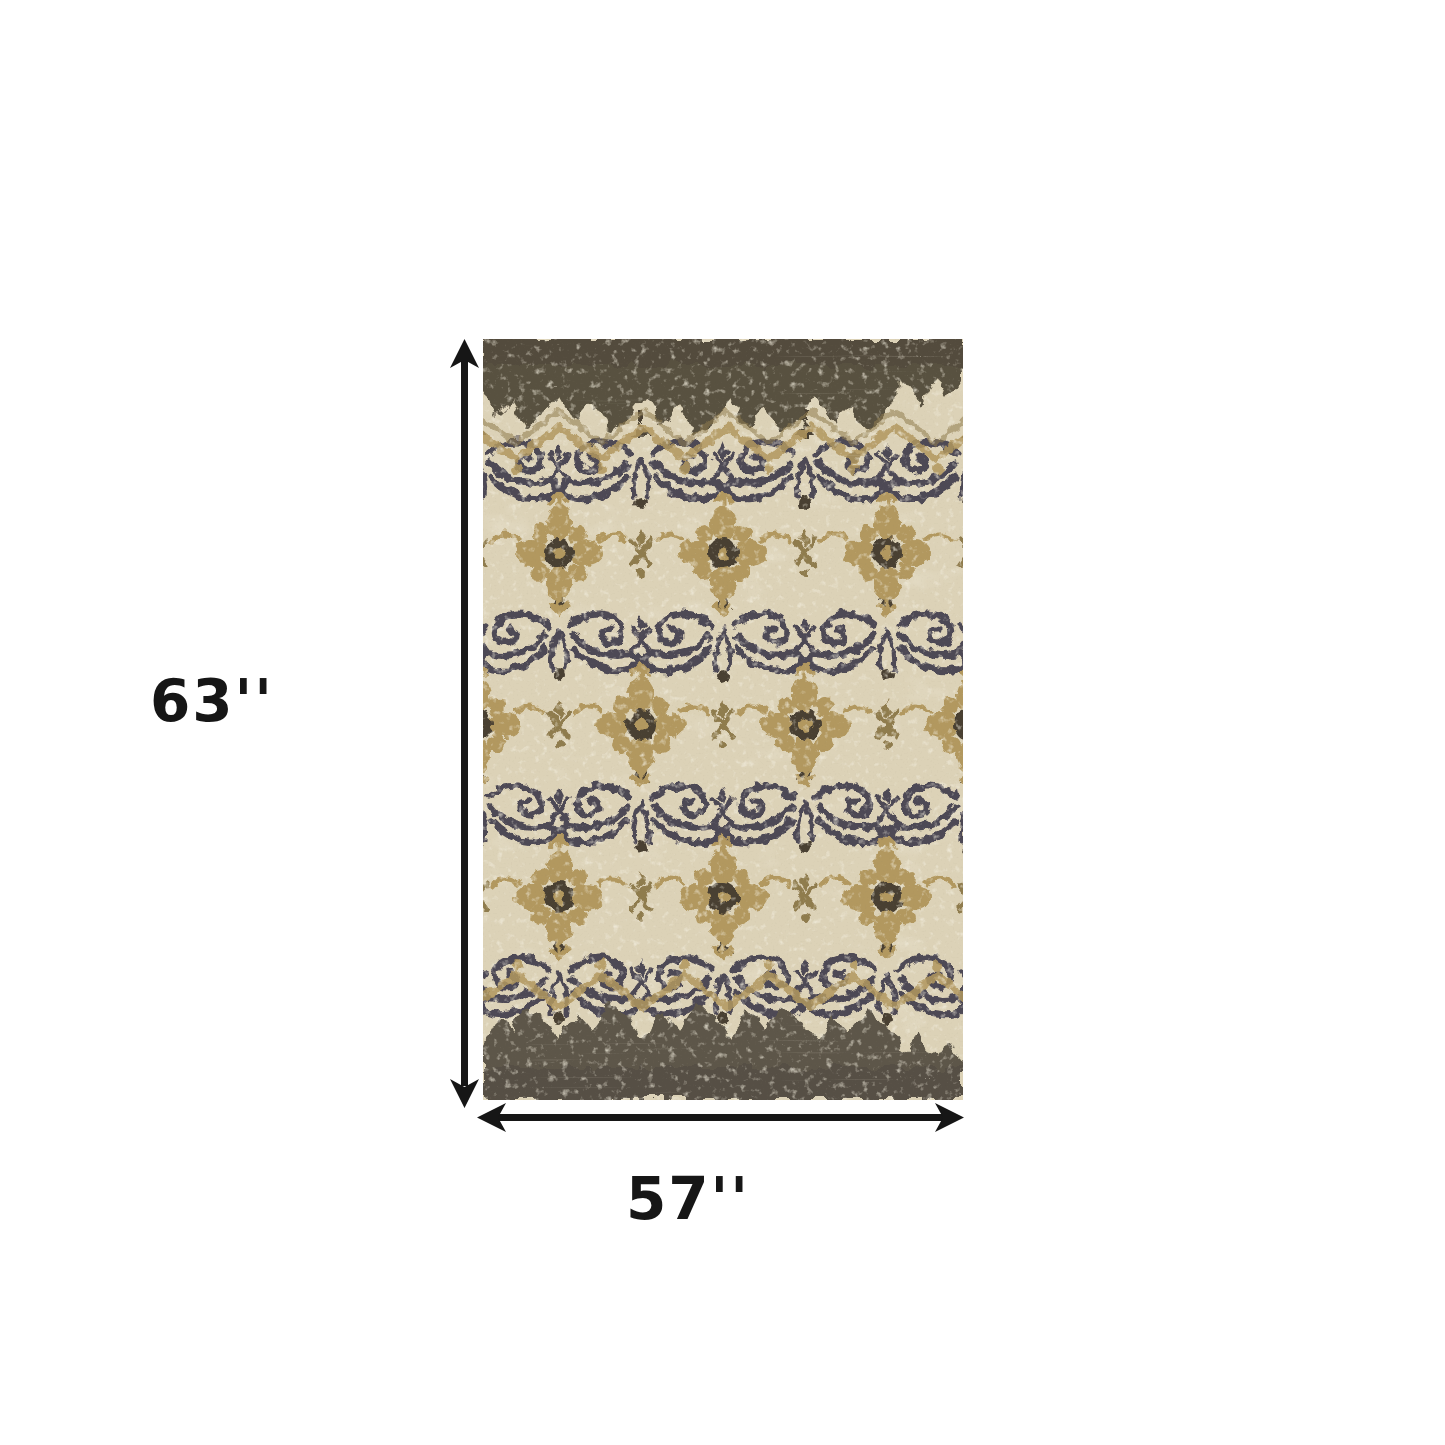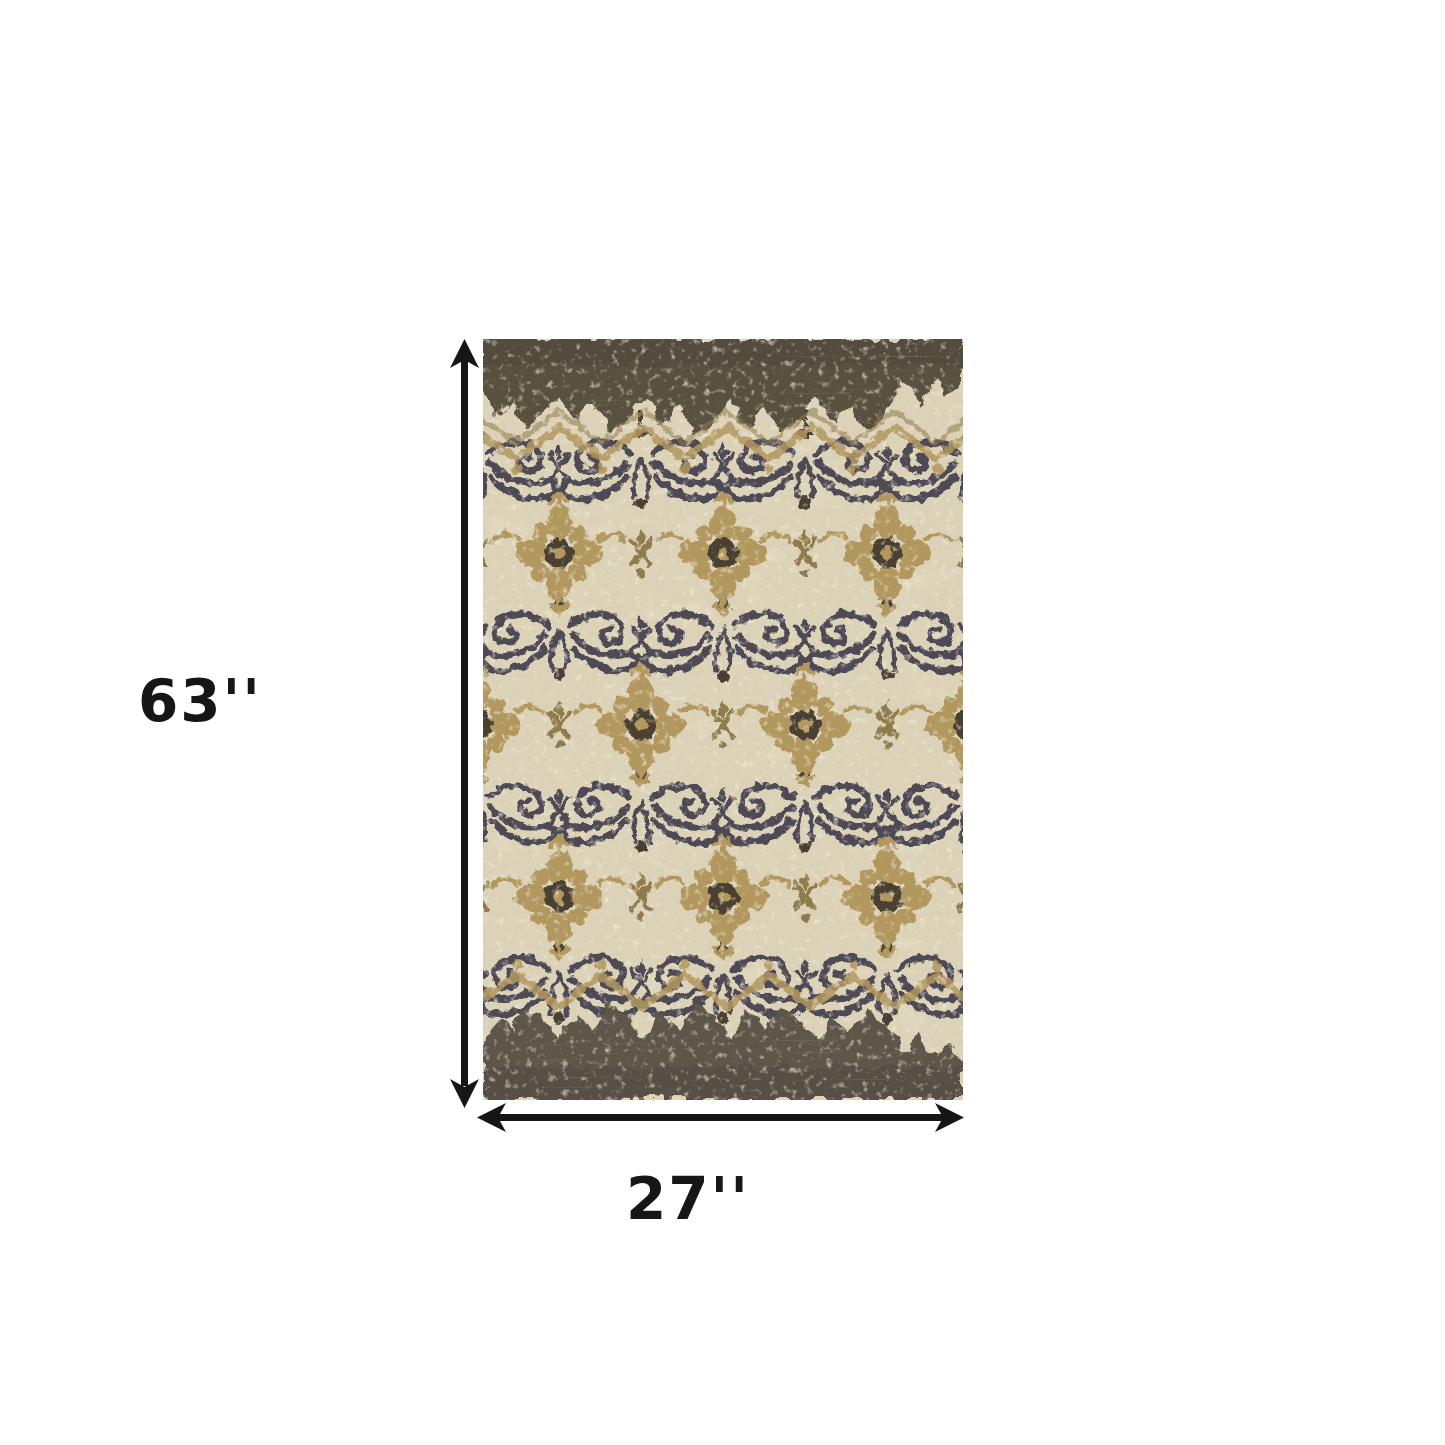--- a/index.html
+++ b/index.html
@@ -10,21 +10,21 @@
   }
   .stage{position:absolute;left:0;top:0;width:1445px;height:1445px;}
   .rug{position:absolute;left:483px;top:339px;width:480px;height:761px;display:block;}
   .v-arrow{position:absolute;left:447px;top:336px;width:35px;height:775px;display:block;}
   .h-arrow{position:absolute;left:473px;top:1100px;width:495px;height:35px;display:block;}
   .dim-label{
     position:absolute;transform:translate(-50%,-50%);
     font-size:58px;font-weight:700;letter-spacing:2px;
     color:var(--dimension,#161616);white-space:nowrap;
   }
-  .label-h{left:200px;top:701px;text-align:right;}
+  .label-h{left:212px;top:701px;text-align:right;}
   .label-w{left:688px;top:1199px;}
   .arrow-stroke{stroke:var(--dimension,#161616);stroke-width:7;}
   .arrow-head{fill:var(--dimension,#161616);}
 </style>
 </head>
 <body>
 
 <div class="stage">
 
   <svg class="rug" viewBox="0 0 480 761" preserveAspectRatio="none" xmlns="http://www.w3.org/2000/svg">
@@ -199,15 +199,15 @@
     <polygon class="arrow-head" points="17.5,772 3,743 17.5,751 32,743"></polygon>
   </svg>
 
   <svg class="h-arrow" viewBox="0 0 495 35" xmlns="http://www.w3.org/2000/svg">
     <line class="arrow-stroke" x1="25" y1="17.5" x2="470" y2="17.5"></line>
     <polygon class="arrow-head" points="4,17.5 33,3 25,17.5 33,32"></polygon>
     <polygon class="arrow-head" points="491,17.5 462,3 470,17.5 462,32"></polygon>
   </svg>
 
   <div class="dim-label label-h">63''</div>
-  <div class="dim-label label-w">27''</div>
+  <div class="dim-label label-w">57''</div>
 
 </div>
 
 </body></html>

